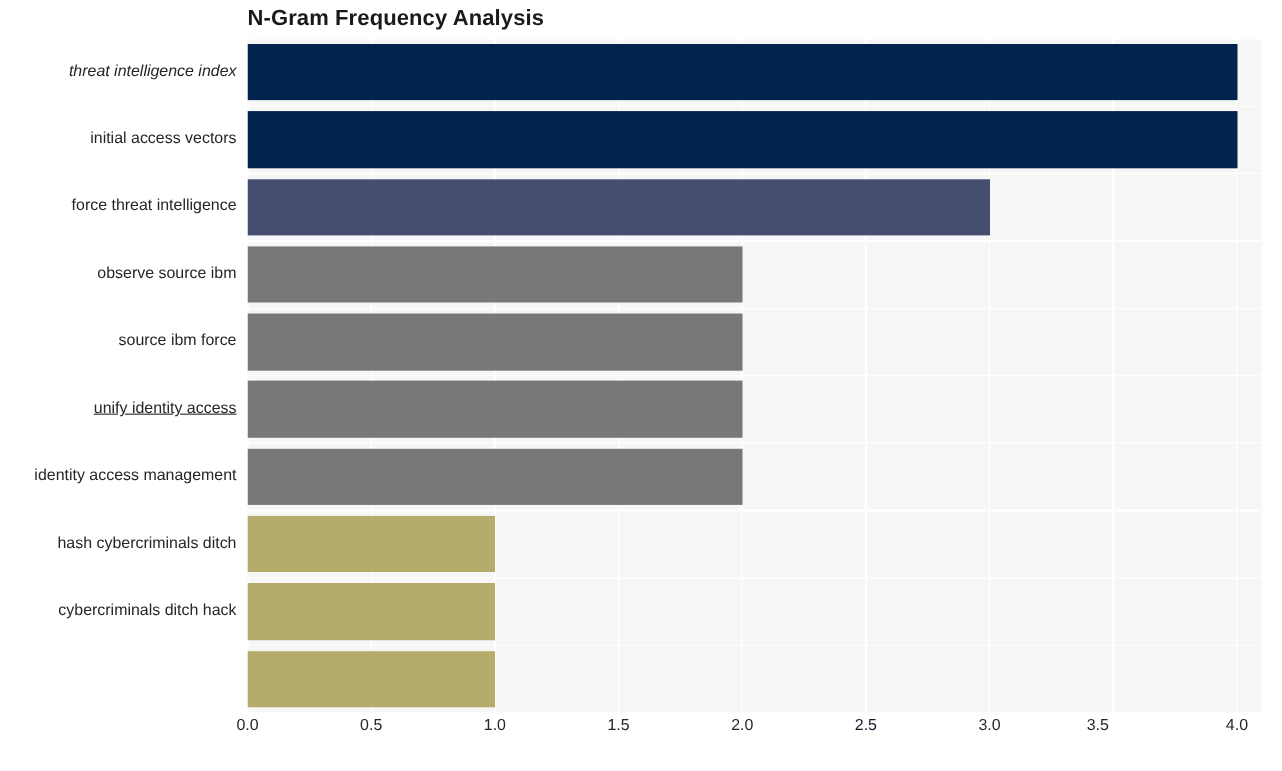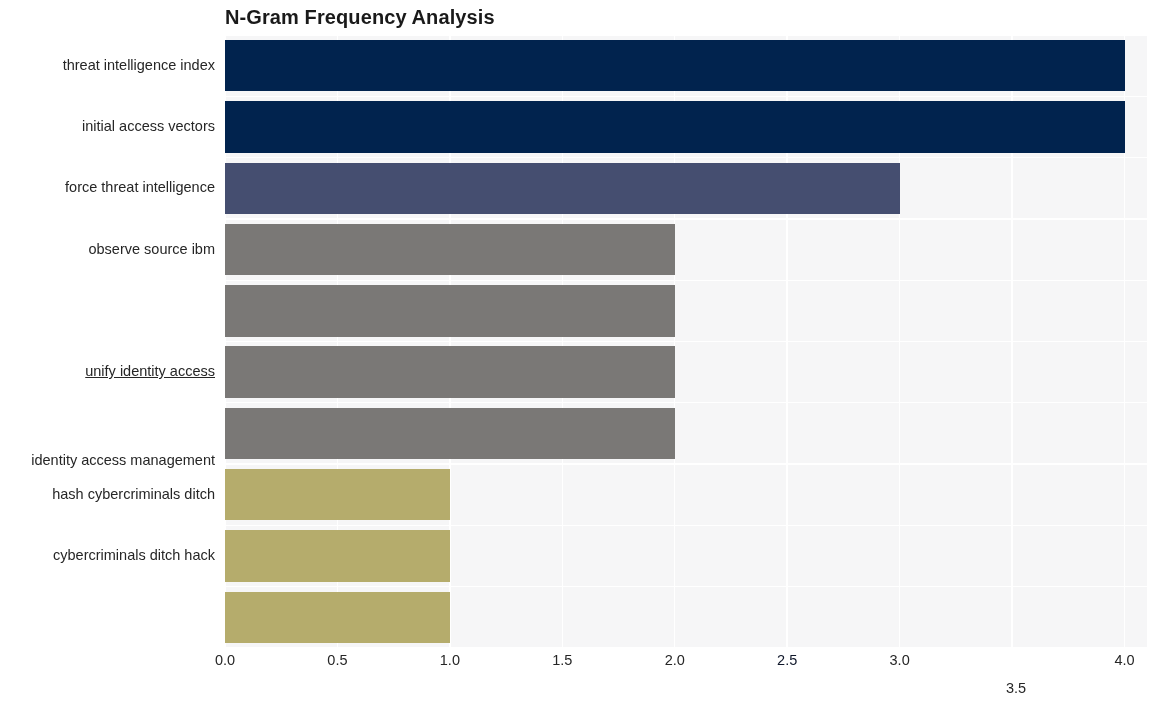--- a/index.html
+++ b/index.html
@@ -153,36 +153,37 @@
         <div class="bar" title="source ibm force: 2" style="top: 250.104px; height: 51.492px; width: 449.756px; background: rgb(122, 120, 118);"></div>
         <div class="bar" title="unify identity access: 2" style="top: 311.404px; height: 51.492px; width: 449.756px; background: rgb(122, 120, 118);"></div>
         <div class="bar" title="identity access management: 2" style="top: 372.704px; height: 51.492px; width: 449.756px; background: rgb(122, 120, 118);"></div>
         <div class="bar" title="hash cybercriminals ditch: 1" style="top: 434.004px; height: 51.492px; width: 224.878px; background: rgb(181, 172, 108);"></div>
         <div class="bar" title="cybercriminals ditch hack: 1" style="top: 495.304px; height: 51.492px; width: 224.878px; background: rgb(181, 172, 108);"></div>
         <div class="bar" title="ditch hack corporate: 1" style="top: 556.604px; height: 51.492px; width: 224.878px; background: rgb(181, 172, 108);"></div>
       </div>
   </div>
 
   <div id="y-labels">
-      <div class="y-label" style="top: 21.65px; color: rgb(38, 38, 38);">threat intelligence index</div>
+      <div class="y-label" style="top: 21.65px; color: rgb(38, 38, 38); font-style: italic;">threat intelligence index</div>
       <div class="y-label" style="top: 144.25px; color: rgb(38, 38, 38);">force threat intelligence</div>
       <div class="y-label" style="top: 82.95px; color: rgb(38, 38, 38);">initial access vectors</div>
       <div class="y-label" style="top: 205.55px; color: rgb(38, 38, 38);">observe source ibm</div>
+      <div class="y-label" style="top: 266.85px; color: rgb(38, 38, 38);">source ibm force</div>
       <div class="y-label" style="top: 328.15px; color: rgb(38, 38, 38); text-decoration: underline;">unify identity access</div>
-      <div class="y-label" style="top: 389.45px; color: rgb(38, 38, 38); margin-top: 28px;">identity access management</div>
+      <div class="y-label" style="top: 389.45px; color: rgb(38, 38, 38);">identity access management</div>
       <div class="y-label" style="top: 450.75px; color: rgb(38, 38, 38);">hash cybercriminals ditch</div>
       <div class="y-label" style="top: 512.05px; color: rgb(38, 38, 38);">cybercriminals ditch hack</div>
     </div>
 
   <div id="x-labels">
       <div class="x-label" style="left: 0px; color: rgb(38, 38, 38);">0.0</div>
       <div class="x-label" style="left: 112.439px; color: rgb(38, 38, 38);">0.5</div>
       <div class="x-label" style="left: 224.878px; color: rgb(38, 38, 38);">1.0</div>
       <div class="x-label" style="left: 337.317px; color: rgb(38, 38, 38);">1.5</div>
       <div class="x-label" style="left: 449.756px; color: rgb(38, 38, 38);">2.0</div>
       <div class="x-label" style="left: 562.195px; color: #0f172a;">2.5</div>
       <div class="x-label" style="left: 674.634px; color: rgb(38, 38, 38);">3.0</div>
-      <div class="x-label" style="left: 791px; color: rgb(38, 38, 38); margin-top: 28px;">3.5</div>
+      <div class="x-label" style="left: 773px; color: rgb(38, 38, 38);">3.5</div>
       <div class="x-label" style="left: 899.512px; color: rgb(38, 38, 38);">4.0</div>
     </div>
 
 
 </div>
 
 </body></html>

